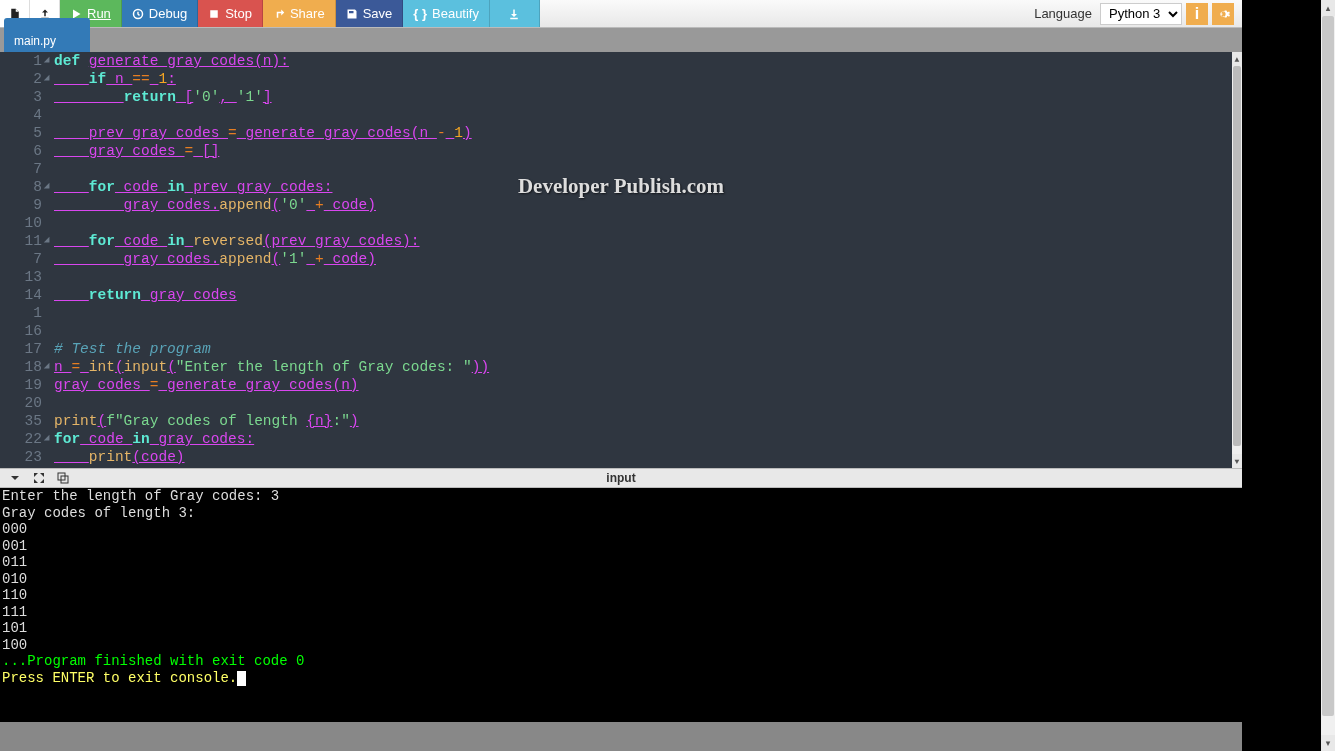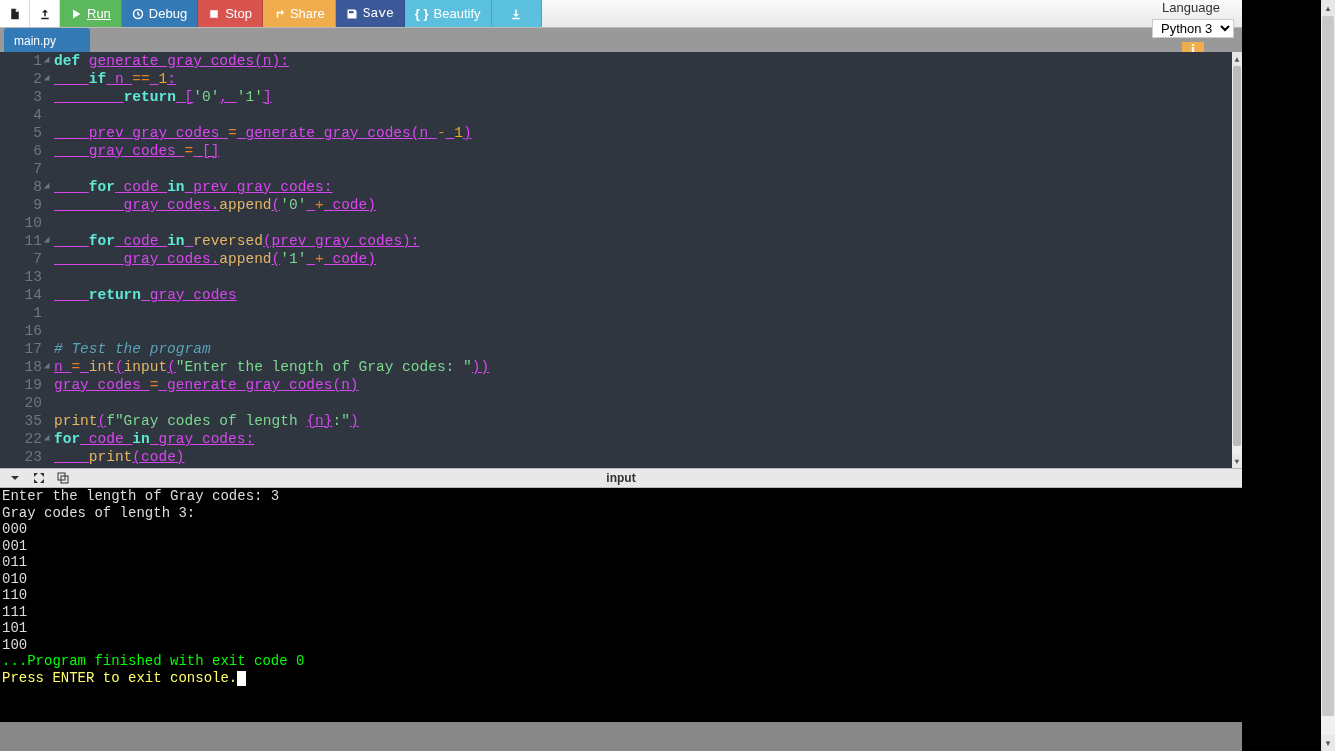--- a/index.html
+++ b/index.html
@@ -28,21 +28,20 @@
 .toolbar-left {
   display: flex;
   align-items: stretch;
 }
 .toolbar-right {
   display: flex;
   align-items: center;
   margin-left: auto;
   padding-right: 8px;
   gap: 4px;
-  flex-direction: column;
 }
 .icon-btn {
   width: 30px;
   background: #fff;
   display: flex;
   align-items: center;
   justify-content: center;
   cursor: pointer;
   border-right: 1px solid #ddd;
 }
@@ -53,42 +52,42 @@
   align-items: center;
   gap: 5px;
   font-size: 13px;
   cursor: pointer;
   border-right: 1px solid rgba(0,0,0,0.15);
 }
 .tb-btn.green  { background: #5cb85c; text-decoration: underline; }
 .tb-btn.blue   { background: #337ab7; }
 .tb-btn.red    { background: #d9534f; }
 .tb-btn.orange { background: #f0ad4e; }
-.tb-btn.indigo { background: #3b5998; font-family: Liberation Mono, monospace; }
+.tb-btn.indigo { background: #3b5998; }
 .tb-btn.teal   { background: #5bc0de; }
 .tb-icon { width:12px; height:12px; display:inline-block; }
 .lang-label { font-size:13px; color:#333; margin-right:4px; }
 .lang-select {
   font-size:13px; height:22px; border:1px solid #ccc; background:#fff; padding:0 4px;
 }
 .sq-btn {
   width:22px; height:22px; background:#f0ad4e; display:flex;
   align-items:center; justify-content:center; color:#fff; cursor:pointer;
   font-weight:bold;
 }
 
 .tabbar {
   height: 24px;
   background: #999;
   display: flex;
   align-items: flex-end;
 }
 .tab {
   background:#337ab7; color:#fff; font-size:12px;
-  padding:6px 34px 4px 10px; cursor:pointer;
+  padding:16px 34px 4px 10px; cursor:pointer;
   border-top-left-radius:3px; border-top-right-radius:3px;
   margin-left:4px;
 }
 
 .editor {
   height: 416px;
   background: #2f3640;
   display: flex;
   font-family: Consolas, 'Courier New', monospace;
   font-size: 14.5px;
@@ -276,20 +275,21 @@
         <span class="ln">16</span>
         <span class="ln">17</span>
         <span class="ln fold">18</span>
         <span class="ln">19</span>
         <span class="ln">20</span>
         <span class="ln">35</span>
         <span class="ln fold">22</span>
         <span class="ln">23</span>
       </div>
     <div class="code" id="code"><div class="row"><span class="kw">def </span><span class="id">generate_gray_codes(n):</span></div><div class="row"><span class="id">    </span><span class="kw">if</span><span class="id"> n </span><span class="op">==</span><span class="id"> </span><span class="num">1</span><span class="id">:</span></div><div class="row"><span class="id">        </span><span class="kw">return</span><span class="id"> [</span><span class="str">'0'</span><span class="id">, </span><span class="str">'1'</span><span class="id">]</span></div><div class="row"><span class="id"></span></div><div class="row"><span class="id">    prev_gray_codes </span><span class="op">=</span><span class="id"> generate_gray_codes(n </span><span class="op">-</span><span class="id"> </span><span class="num">1</span><span class="id">)</span></div><div class="row"><span class="id">    gray_codes </span><span class="op">=</span><span class="id"> []</span></div><div class="row"><span class="id"></span></div><div class="row"><span class="id">    </span><span class="kw">for</span><span class="id"> code </span><span class="kw">in</span><span class="id"> prev_gray_codes:</span></div><div class="row"><span class="id">        gray_codes.</span><span class="fn">append</span><span class="id">(</span><span class="str">'0'</span><span class="id"> </span><span class="op">+</span><span class="id"> code)</span></div><div class="row"><span class="id"></span></div><div class="row"><span class="id">    </span><span class="kw">for</span><span class="id"> code </span><span class="kw">in</span><span class="id"> </span><span class="fn">reversed</span><span class="id">(prev_gray_codes):</span></div><div class="row"><span class="id">        gray_codes.</span><span class="fn">append</span><span class="id">(</span><span class="str">'1'</span><span class="id"> </span><span class="op">+</span><span class="id"> code)</span></div><div class="row"><span class="id"></span></div><div class="row"><span class="id">    </span><span class="kw">return</span><span class="id"> gray_codes</span></div><div class="row"><span class="id"></span></div><div class="row"><span class="id"></span></div><div class="row"><span class="cmt"># Test the program</span></div><div class="row"><span class="id">n </span><span class="op">=</span><span class="id"> </span><span class="fn">int</span><span class="id">(</span><span class="fn">input</span><span class="id">(</span><span class="str">"Enter the length of Gray codes: "</span><span class="id">))</span></div><div class="row"><span class="id">gray_codes </span><span class="op">=</span><span class="id"> generate_gray_codes(n)</span></div><div class="row"><span class="id"></span></div><div class="row"><span class="fn">print</span><span class="id">(</span><span class="fstr">f"Gray codes of length </span><span class="id">{n}</span><span class="fstr">:"</span><span class="id">)</span></div><div class="row"><span class="kw">for</span><span class="id"> code </span><span class="kw">in</span><span class="id"> gray_codes:</span></div><div class="row"><span class="id">    </span><span class="fn">print</span><span class="id">(code)</span></div></div>
+    <div class="watermark">Developer Publish.com</div>
     <div class="scrollbar-vert inset">
       <div class="scroll-arrow">▲</div>
       <div class="scroll-thumb" style="top:14px; height:380px;"></div>
       <div class="scroll-arrow" style="position:absolute;bottom:0;width:100%">▼</div>
     </div>
   </div>
 
   <div class="panel-hdr">
     <div class="pbtns">
       <span class="picon">

